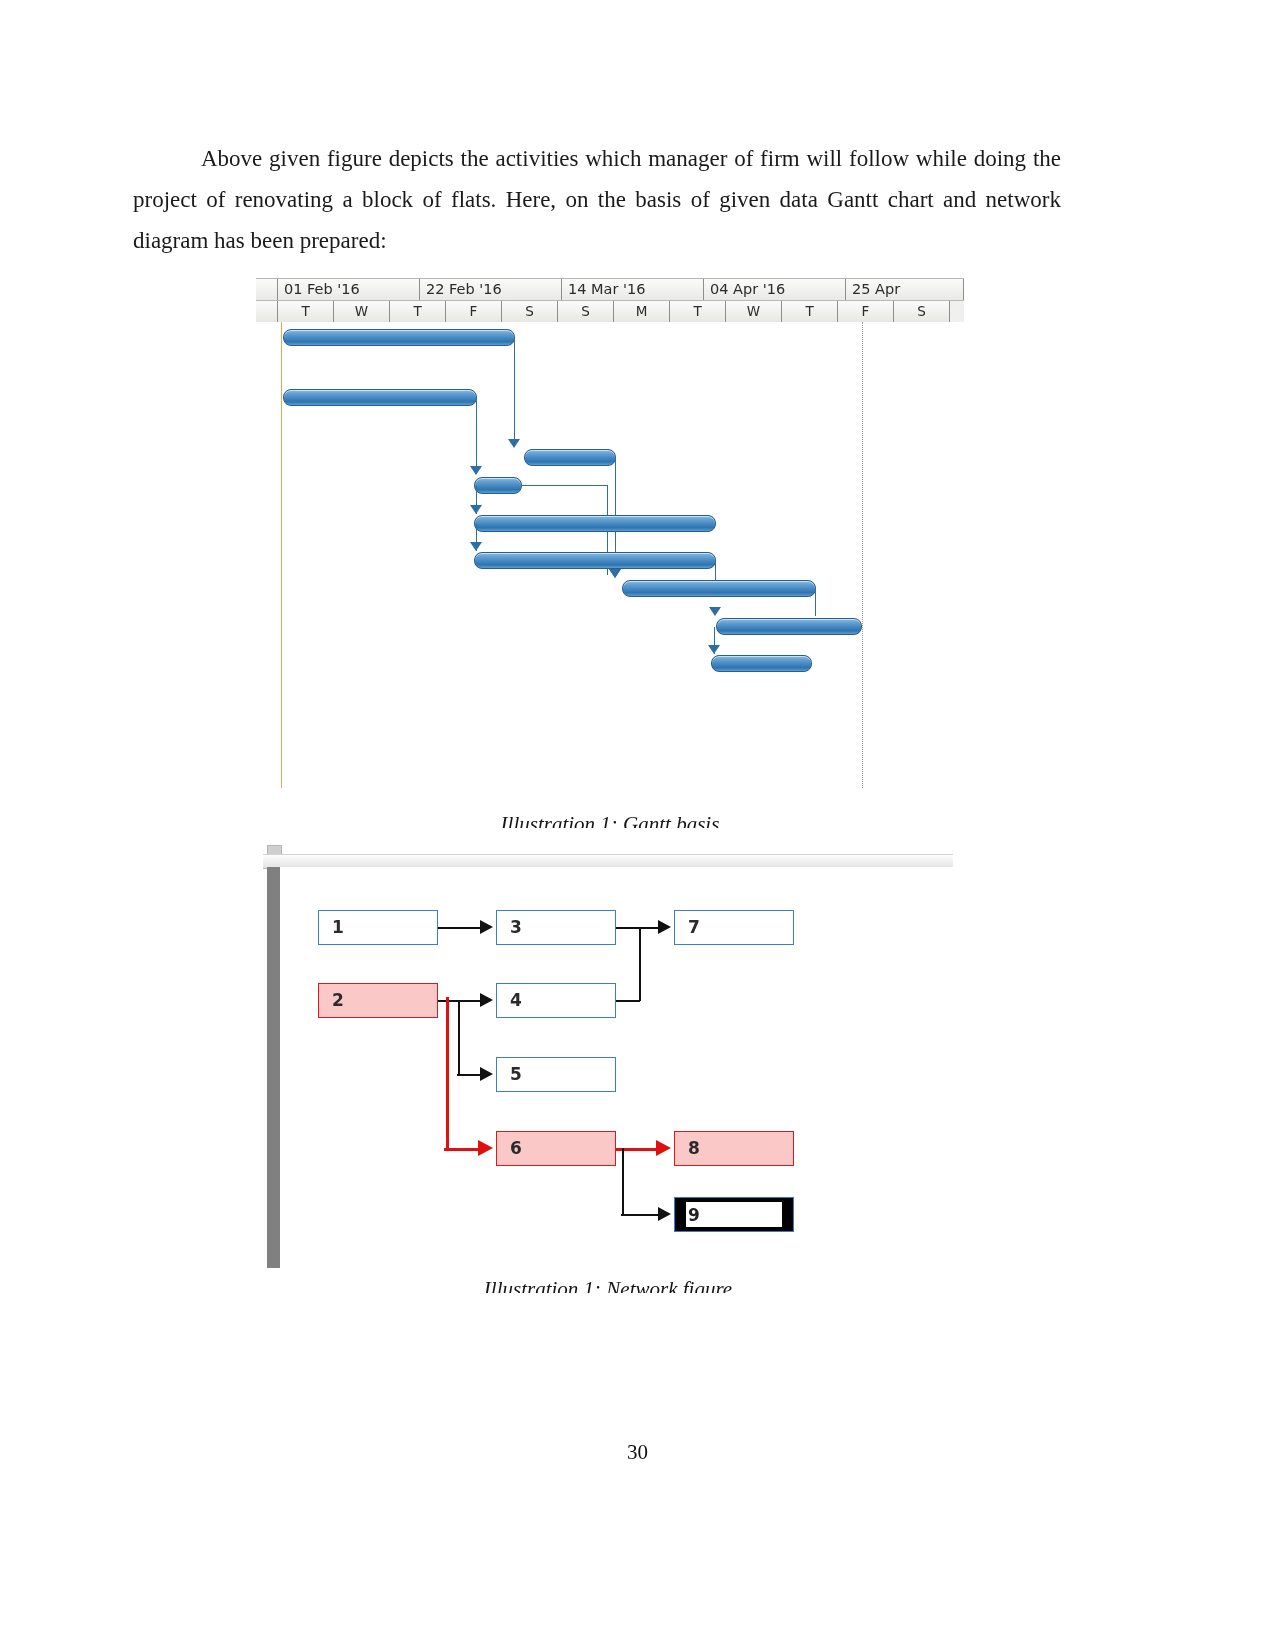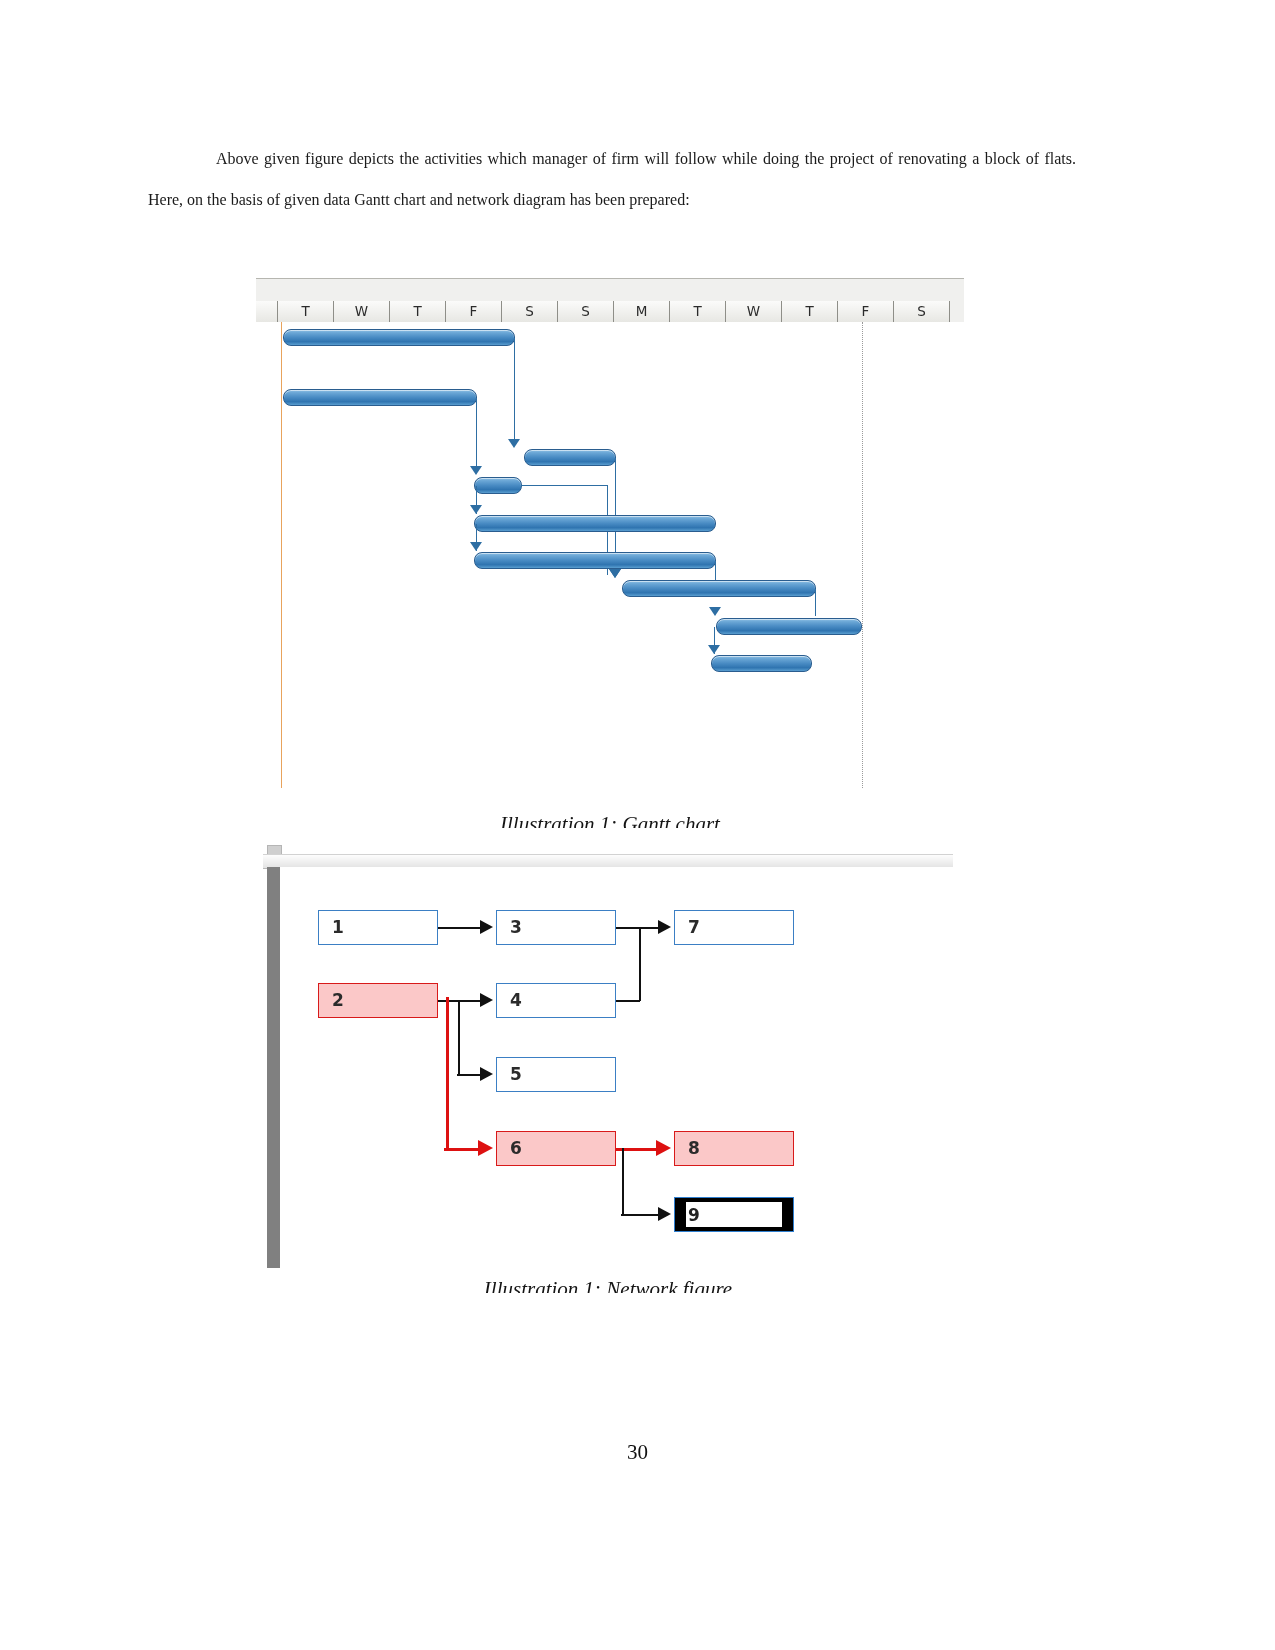--- a/index.html
+++ b/index.html
@@ -12,24 +12,24 @@
     height: 1650px;
     position: relative;
     font-family: "Liberation Serif", "DejaVu Serif", serif;
     color: #000000;
     overflow: hidden;
   }
 
   
   #body-text {
     position: absolute;
-    left: 148px;
+    left: 133px;
     top: 138px;
     width: 928px;
-    font-size: 16px;
+    font-size: 23px;
     line-height: 41px;
     text-align: justify;
     color: #1a1a1a;
   }
   #body-text .indent { display: inline-block; width: 68px; }
 
   
   #gantt-figure {
     position: absolute;
     left: 256px;
@@ -269,20 +269,28 @@
   }
 </style>
 </head>
 <body>
 
 <div id="body-text"><span class="indent"></span><span>Above given figure depicts the activities which manager of firm will follow while doing the project of renovating a block of flats. Here, on the basis of given data Gantt chart and network diagram has been prepared:</span></div>
 
 <div id="gantt-figure">
 
   <div class="gantt-header">
+    <div class="gantt-row-months">
+      <div class="mcell lead"></div>
+      <div class="mcell" style="width:142px">01 Feb '16</div>
+      <div class="mcell" style="width:142px">22 Feb '16</div>
+      <div class="mcell" style="width:142px">14 Mar '16</div>
+      <div class="mcell" style="width:142px">04 Apr '16</div>
+      <div class="mcell" style="width:118px">25 Apr</div>
+    </div>
     <div class="gantt-row-days">
       <div class="dcell lead"></div>
       <div class="dcell" style="width:56px">T</div>
       <div class="dcell" style="width:56px">W</div>
       <div class="dcell" style="width:56px">T</div>
       <div class="dcell" style="width:56px">F</div>
       <div class="dcell" style="width:56px">S</div>
       <div class="dcell" style="width:56px">S</div>
       <div class="dcell" style="width:56px">M</div>
       <div class="dcell" style="width:56px">T</div>
@@ -340,21 +348,21 @@
 
     <div class="lnk-v" style="left:458px; top:305px; height:27px"></div>
     <div class="arrow-down" style="left:452px; top:323px"></div>
 
     <div class="bar" style="left:455px; top:333px; width:101px"></div>
 
   </div>
 </div>
 
 <div class="caption-clip" style="left:256px; top:812px; width:708px;">
-  <span>Illustration 1: Gantt chart</span>
+  <span>Illustration 1: Gantt basis</span>
 </div>
 
 <div id="network-figure">
   <div class="nd-toolbar-top">
     <div class="nd-grip"></div>
   </div>
   <div class="nd-toolbar"></div>
   <div class="nd-leftbar"></div>
 
   <div class="nd-canvas">

